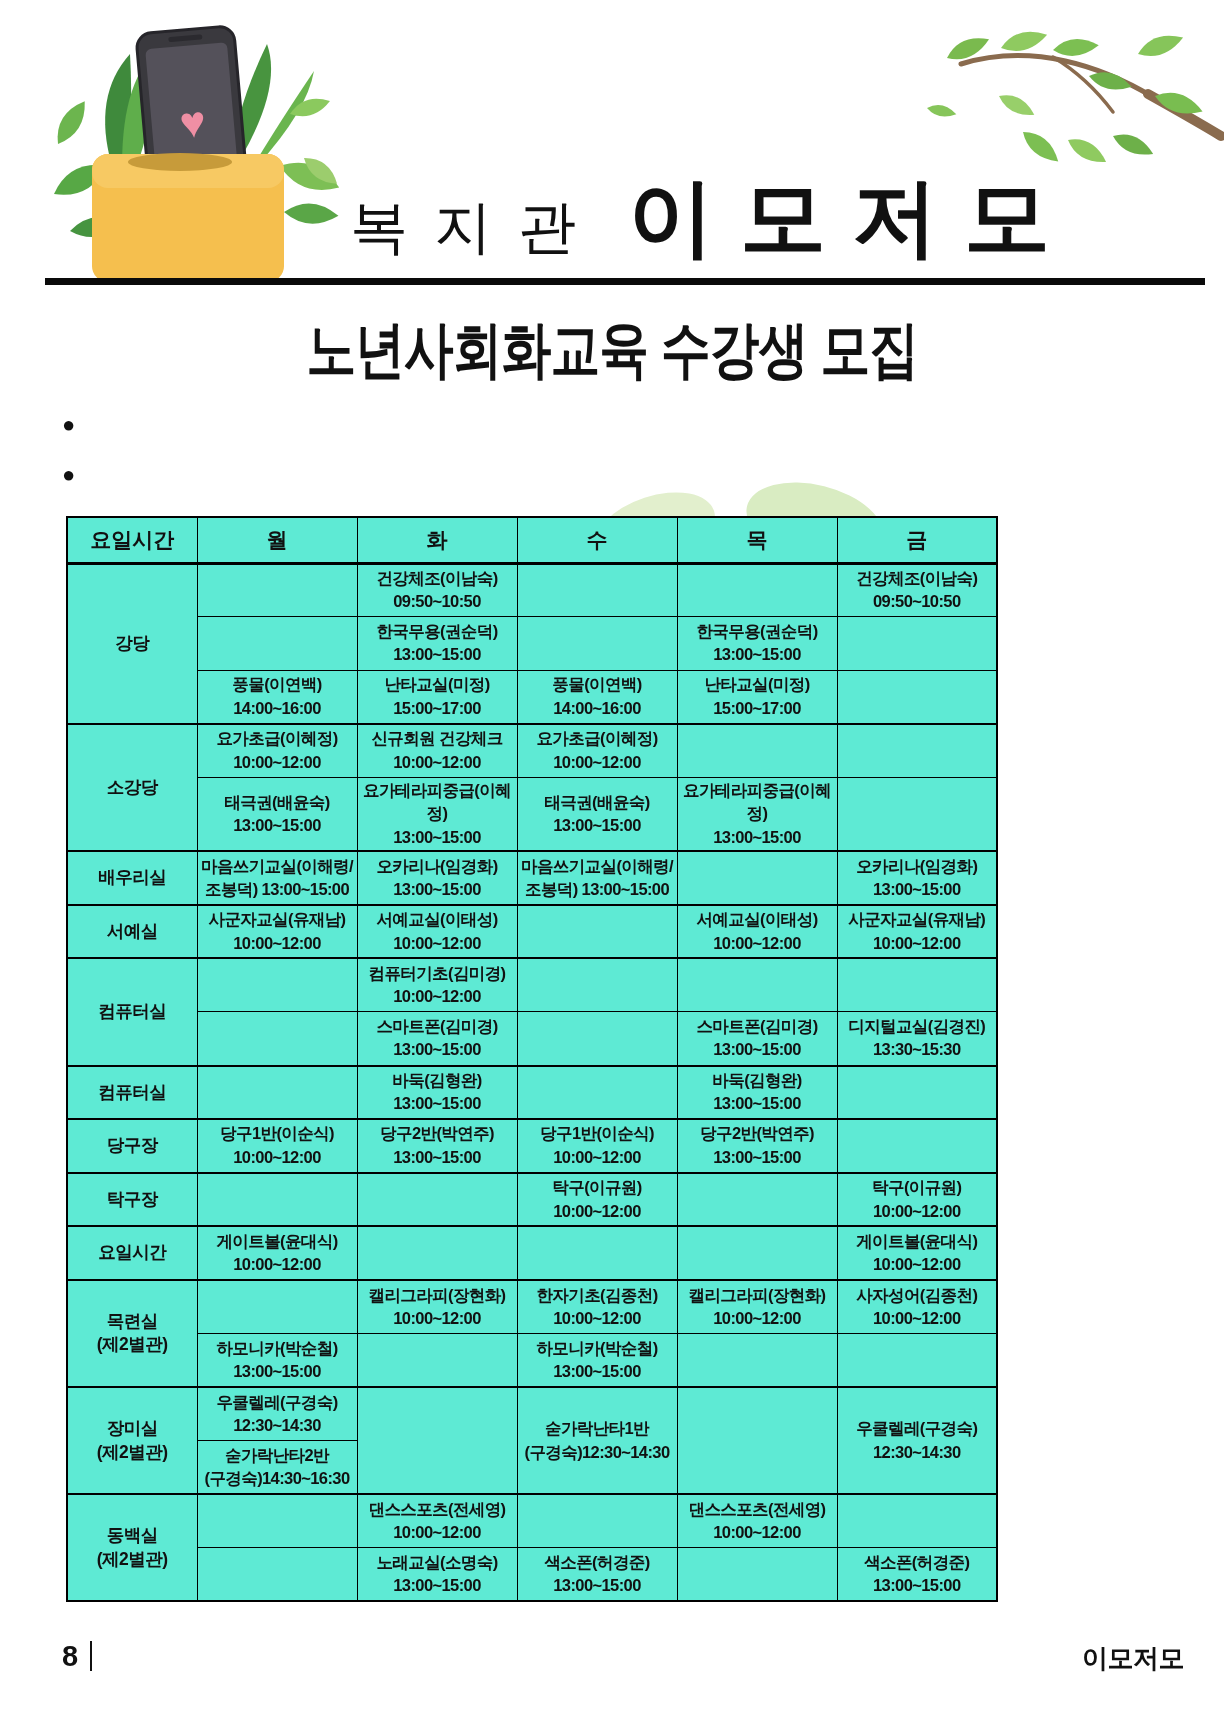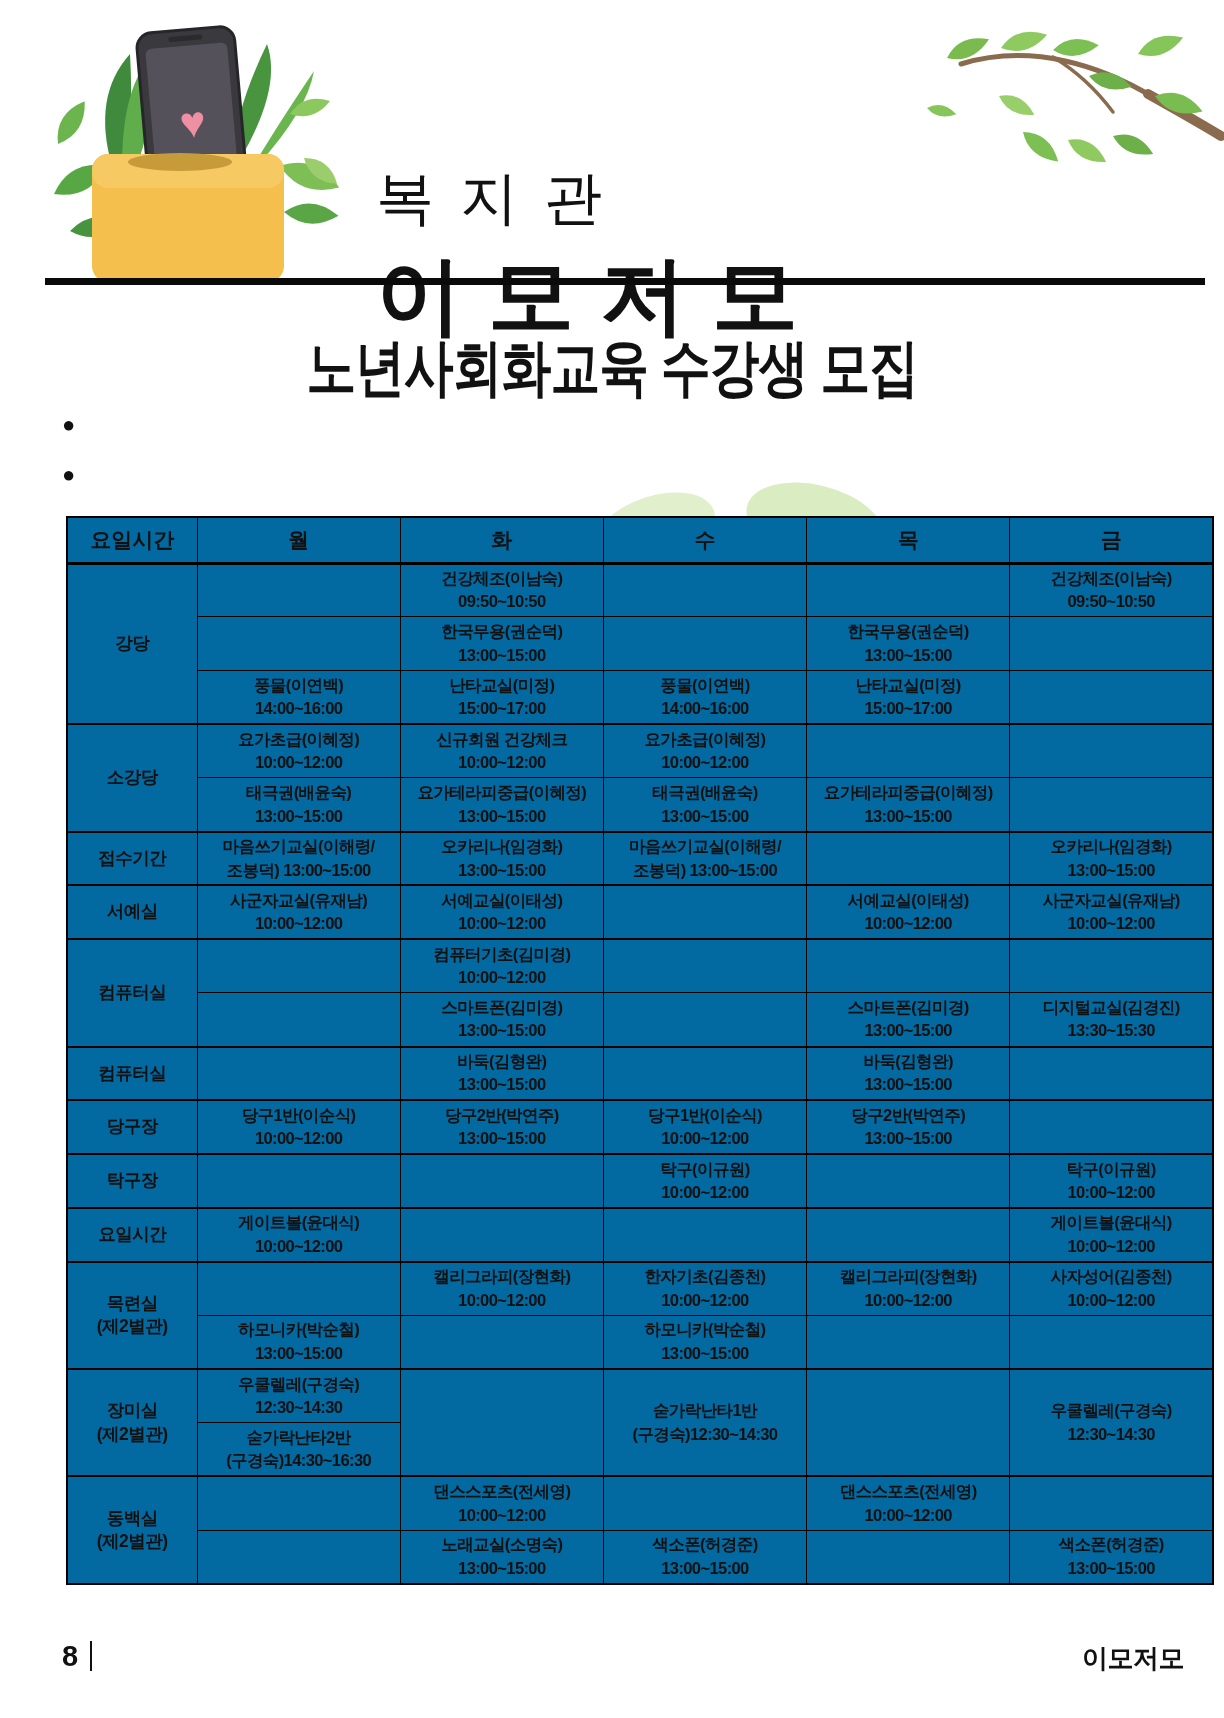--- a/index.html
+++ b/index.html
@@ -9,36 +9,35 @@
   }
   
   .decor-left{position:absolute;left:52px;top:16px;width:300px;height:272px;}
   .decor-right{position:absolute;left:903px;top:12px;width:322px;height:168px;}
   .watermark{position:absolute;left:560px;top:468px;width:370px;height:120px;z-index:0;}
   
   .title-row{
     position:absolute;left:350px;top:160px;width:840px;height:118px;
     display:flex;align-items:baseline;white-space:nowrap;
     font-family:"DejaVu Serif","Liberation Serif",serif;
-    flex-direction:column;
   }
   .title-prefix{font-size:58px;font-weight:500;letter-spacing:26px;}
   .title-main{font-size:86px;font-weight:600;letter-spacing:26px;margin-left:26px;}
   .title-underline{position:absolute;left:45px;top:278px;width:1160px;height:7px;background:#0a0a0a;}
   
-  .heading{position:absolute;left:0;top:326px;width:1224px;text-align:center;}
+  .heading{position:absolute;left:0;top:308px;width:1224px;text-align:center;}
   .heading > span{display:inline-block;transform:scaleX(0.8);font-size:62px;font-weight:800;letter-spacing:-1px;}
   .notice{position:absolute;left:62px;top:408px;width:1100px;}
   .notice-item{display:flex;align-items:center;font-size:30px;font-weight:700;letter-spacing:-0.5px;height:33px;margin-bottom:17px;}
   .bullet-dot{font-size:22px;margin-right:18px;line-height:1;}
   
   .schedule-wrap{position:absolute;left:66px;top:516px;width:1092px;z-index:1;}
   table.schedule{
-    border-collapse:collapse;table-layout:fixed;width:1148px;height:1069px;
-    background:#0369a1;border:2px solid #000;
+    border-collapse:collapse;table-layout:fixed;width:932px;height:1069px;
+    background:#5eead4;border:2px solid #000;
   }
   table.schedule col.c-room{width:130px;}
   table.schedule th,table.schedule td{
     border:1px solid #000;text-align:center;vertical-align:middle;
     padding:1px 2px;overflow:hidden;
   }
   table.schedule thead tr{height:46px;}
   table.schedule tbody tr{height:53.6px;}
   table.schedule thead th{font-size:21px;font-weight:800;border-bottom:3px solid #000;}
   table.schedule th.room{font-size:17.5px;font-weight:800;line-height:1.35;letter-spacing:-0.5px;}
@@ -189,21 +188,21 @@
             <td></td>
           </tr>
           <tr>
             <td>태극권(배윤숙)<br>13:00~15:00</td>
             <td>요가테라피중급(이혜정)<br>13:00~15:00</td>
             <td>태극권(배윤숙)<br>13:00~15:00</td>
             <td>요가테라피중급(이혜정)<br>13:00~15:00</td>
             <td></td>
           </tr>
           <tr class="group-start">
-            <th class="room" rowspan="1">접수기간</th>
+            <th class="room" rowspan="1">배우리실</th>
             <td>마음쓰기교실(이해령/<br>조봉덕) 13:00~15:00</td>
             <td>오카리나(임경화)<br>13:00~15:00</td>
             <td>마음쓰기교실(이해령/<br>조봉덕) 13:00~15:00</td>
             <td></td>
             <td>오카리나(임경화)<br>13:00~15:00</td>
           </tr>
           <tr class="group-start">
             <th class="room" rowspan="1">서예실</th>
             <td>사군자교실(유재남)<br>10:00~12:00</td>
             <td>서예교실(이태성)<br>10:00~12:00</td>

